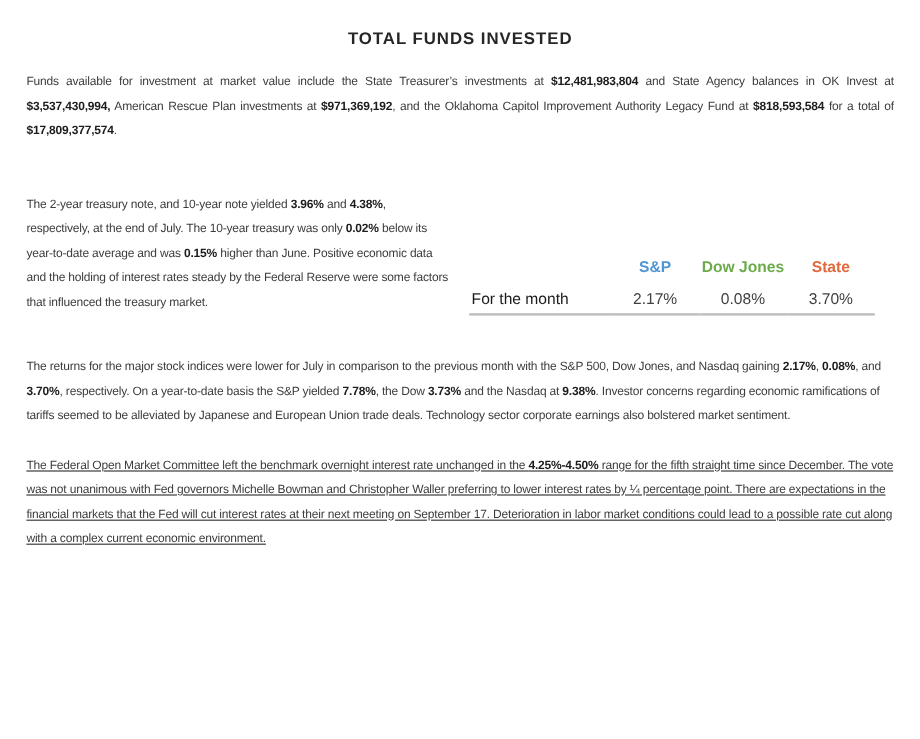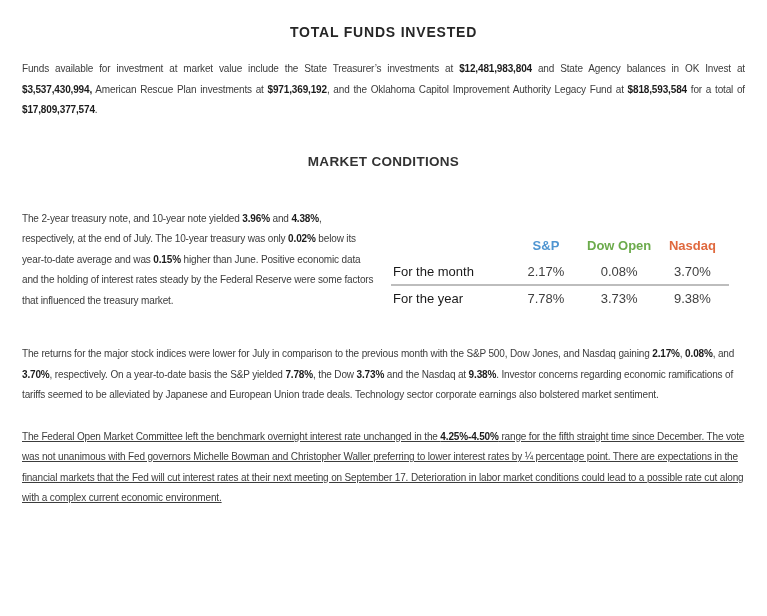--- a/index.html
+++ b/index.html
@@ -79,54 +79,47 @@
 </style>
 </head>
 <body>
 
 <div class="page">
 
   <div class="h-main">TOTAL FUNDS INVESTED</div>
 
   <p class="body-par par-funds"><span>Funds available for investment at market value include the State Treasurer’s investments at </span><strong>$12,481,983,804</strong><span> and State Agency balances in OK Invest at </span><strong>$3,537,430,994,</strong><span> American Rescue Plan investments at </span><strong>$971,369,192</strong><span>, and the Oklahoma Capitol Improvement Authority Legacy Fund at </span><strong>$818,593,584</strong><span> for a total of </span><strong>$17,809,377,574</strong><span>.</span></p>
 
-  <div class="h-sub">MARKET CONDITIONS</div>
 
   <div class="columns">
     <div class="col-left">
       <p class="body-par"><span>The 2-year treasury note, and 10-year note yielded </span><strong>3.96%</strong><span> and </span><strong>4.38%</strong><span>, respectively, at the end of July. The 10-year treasury was only </span><strong>0.02%</strong><span> below its year-to-date average and was </span><strong>0.15%</strong><span> higher than June. Positive economic data and the holding of interest rates steady by the Federal Reserve were some factors that influenced the treasury market.</span></p>
     </div>
     <div class="col-right">
       <table class="market">
         <colgroup>
           <col class="c-label">
           <col class="c-val">
           <col class="c-val">
           <col class="c-val">
         </colgroup>
         <thead>
             <tr>
               <th class="row-label"></th>
               <th style="color: rgb(79, 149, 209);">S&amp;P</th>
-              <th style="color: rgb(108, 171, 76);">Dow Open</th>
-              <th style="color: rgb(224, 105, 62);">Nasdaq</th>
+              <th style="color: rgb(108, 171, 76);">Dow Jones</th>
+              <th style="color: rgb(224, 105, 62);">State</th>
             </tr>
           </thead>
         <tbody>
             <tr class="divided">
               <td class="row-label">For the month</td>
               <td>2.17%</td>
               <td>0.08%</td>
               <td>3.70%</td>
-            </tr>
-            <tr>
-              <td class="row-label">For the year</td>
-              <td>7.78%</td>
-              <td>3.73%</td>
-              <td>9.38%</td>
             </tr>
           </tbody>
       </table>
     </div>
   </div>
 
   <p class="body-par par-stocks"><span>The returns for the major stock indices were lower for July in comparison to the previous month with the S&amp;P 500, Dow Jones, and Nasdaq gaining </span><strong>2.17%</strong><span>, </span><strong>0.08%</strong><span>, and </span><strong>3.70%</strong><span>, respectively. On a year-to-date basis the S&amp;P yielded </span><strong>7.78%</strong><span>, the Dow </span><strong>3.73%</strong><span> and the Nasdaq at </span><strong>9.38%</strong><span>. Investor concerns regarding economic ramifications of tariffs seemed to be alleviated by Japanese and European Union trade deals. Technology sector corporate earnings also bolstered market sentiment.</span></p>
 
   <p class="body-par par-fed"><span>The Federal Open Market Committee left the benchmark overnight interest rate unchanged in the </span><strong>4.25%-4.50%</strong><span> range for the fifth straight time since December. The vote was not unanimous with Fed governors Michelle Bowman and Christopher Waller preferring to lower interest rates by ¼ percentage point. There are expectations in the financial markets that the Fed will cut interest rates at their next meeting on September 17. Deterioration in labor market conditions could lead to a possible rate cut along with a complex current economic environment.</span></p>
 

